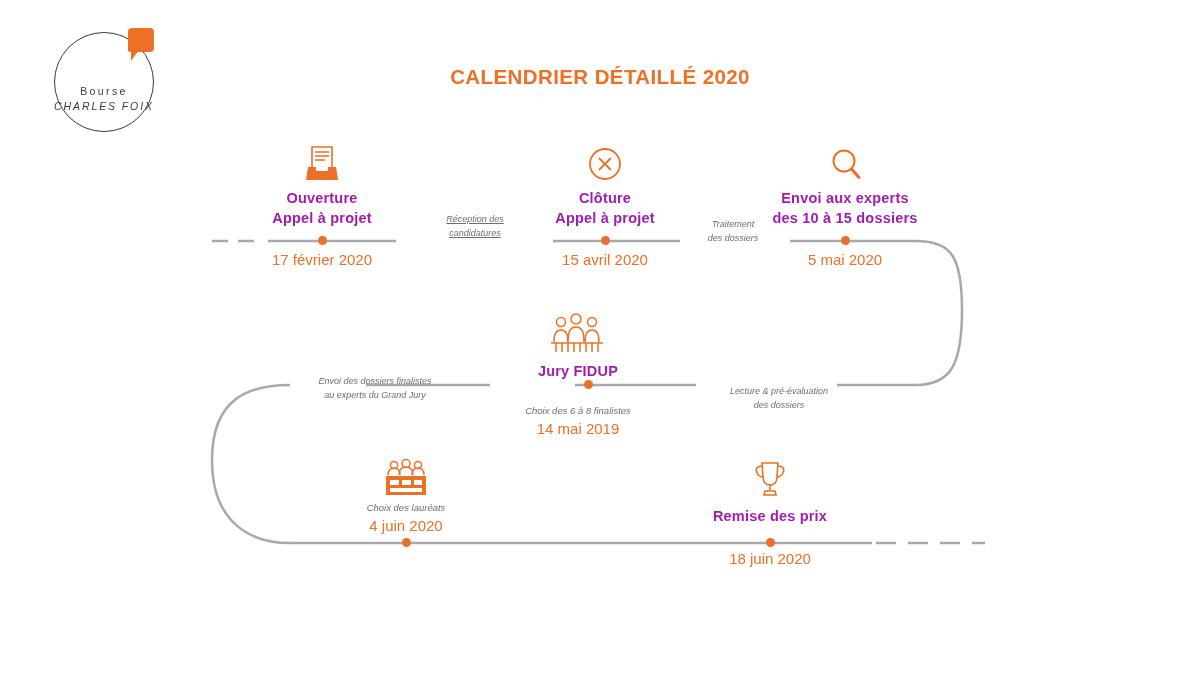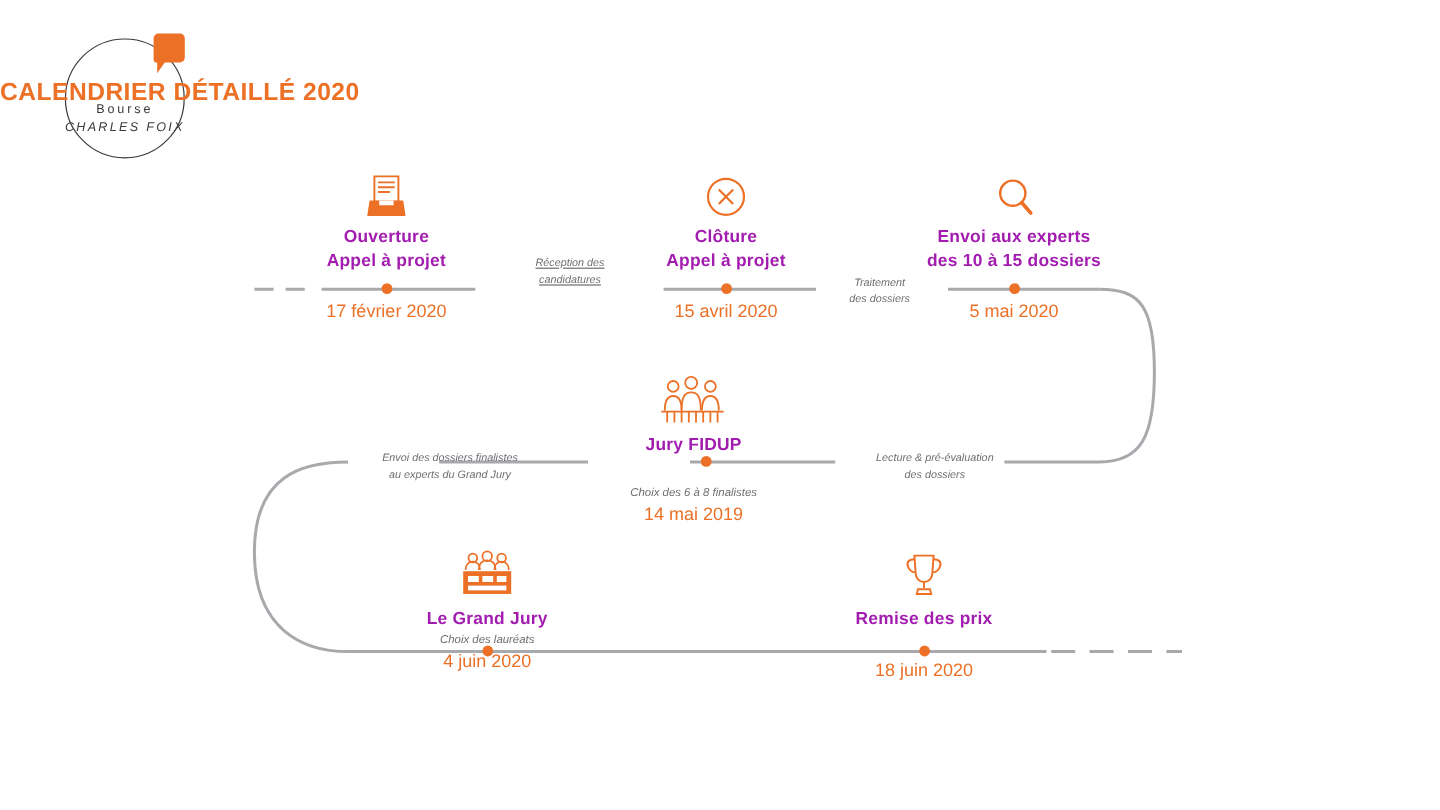--- a/index.html
+++ b/index.html
@@ -71,20 +71,21 @@
     color: #3a3a3a;
     font-style: italic;
   }
 
   
   .title {
     position: absolute;
     left: 0;
     top: 65px;
     width: 1200px;
+    text-align: center;
     font-size: 20.5px;
     font-weight: bold;
     letter-spacing: 0.4px;
     color: #ec7026;
   }
 
   
   .path-svg {
     position: absolute;
     left: 0; top: 0;
@@ -216,42 +217,42 @@
     </div>
     <div class="label">
       <div>Clôture</div>
       <div>Appel à projet</div>
     </div>
     <div class="gap-line"></div>
     <div class="date">15 avril 2020</div>
   </div>
   <div class="dot" style="left:601px; top:236px;"></div>
 
-  <div class="caption" style="left:648px; top:228px;">
+  <div class="caption" style="left:648px; top:217px;">
     <div>Traitement</div>
     <div>des dossiers</div>
   </div>
 
   <div class="node" style="left:735px; top:137px;">
     <div class="icon">
       <svg width="36" height="40" viewBox="0 0 36 40">
         <circle cx="17" cy="18" r="10.5" fill="none" stroke="#ec7026" stroke-width="2"></circle>
         <path d="M24.5,26 L32,34.5" stroke="#ec7026" stroke-width="3" fill="none" stroke-linecap="round"></path>
       </svg>
     </div>
     <div class="label">
       <div>Envoi aux experts</div>
       <div>des 10 à 15 dossiers</div>
     </div>
     <div class="gap-line"></div>
     <div class="date">5 mai 2020</div>
   </div>
   <div class="dot" style="left:841px; top:236px;"></div>
 
-  <div class="caption" style="left:694px; top:374px;font-style:italic;">
+  <div class="caption" style="left:694px; top:384px;font-style:italic;">
     <div>Lecture &amp; pré-évaluation</div>
     <div>des dossiers</div>
   </div>
 
   <div class="node" style="left:468px; top:310px;text-align:center;">
     <div class="icon">
       <svg width="70" height="44" viewBox="0 0 70 44">
         <g fill="none" stroke="#ec7026" stroke-width="1.5">
           <circle cx="18" cy="10" r="4.5"></circle>
           <path d="M11,30 C11,21 14,18 18,18 C22,18 25,21 25,30"></path>
@@ -290,23 +291,20 @@
         </g>
         <rect x="5" y="19" width="40" height="19" fill="#ec7026"></rect>
         <g fill="#ffffff">
           <rect x="9" y="23" width="9" height="5"></rect>
           <rect x="21" y="23" width="9" height="5"></rect>
           <rect x="33" y="23" width="8" height="5"></rect>
           <rect x="9" y="31" width="32" height="4"></rect>
         </g>
       </svg>
     </div>
-    <div class="label">
-      <div>Le Grand Jury</div>
-    </div>
     <div class="sub" style="margin-top:0;">Choix des lauréats</div>
     <div class="date">4 juin 2020</div>
   </div>
   <div class="dot" style="left:402px; top:538px;"></div>
 
   <div class="node" style="left:660px; top:455px;">
     <div class="icon">
       <svg width="44" height="44" viewBox="0 0 44 44">
         <g fill="none" stroke="#ec7026" stroke-width="1.6">
           <path d="M14,6 L30,6 L29,20 C29,25 26,28 22,28 C18,28 15,25 15,20 Z"></path>

